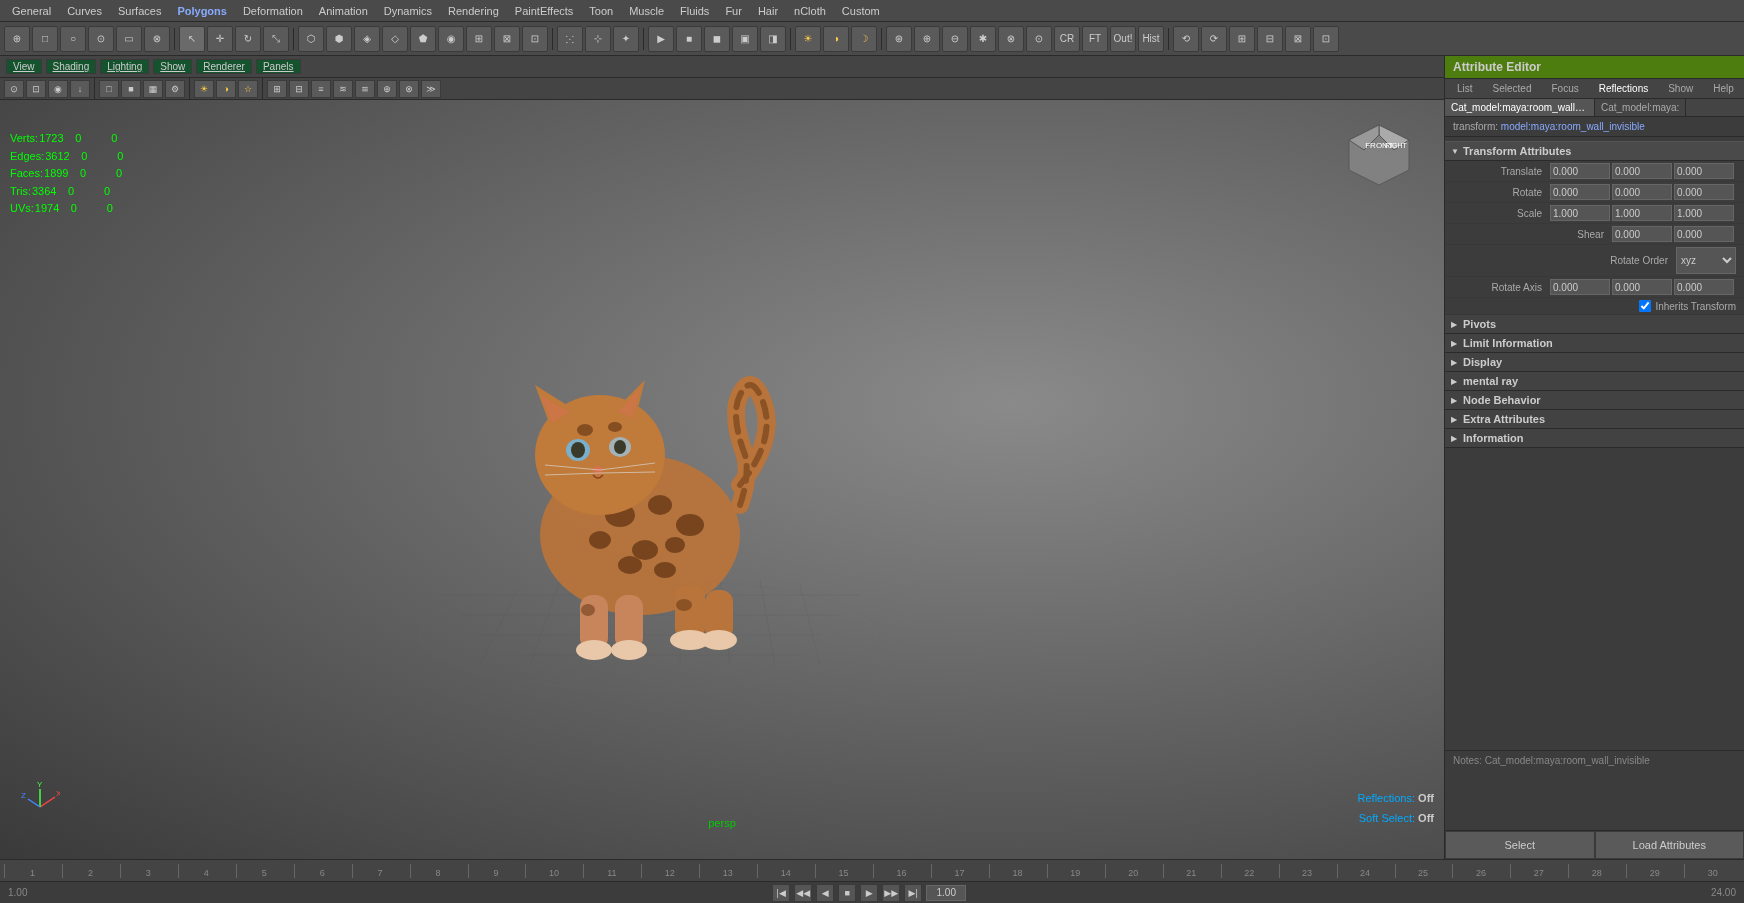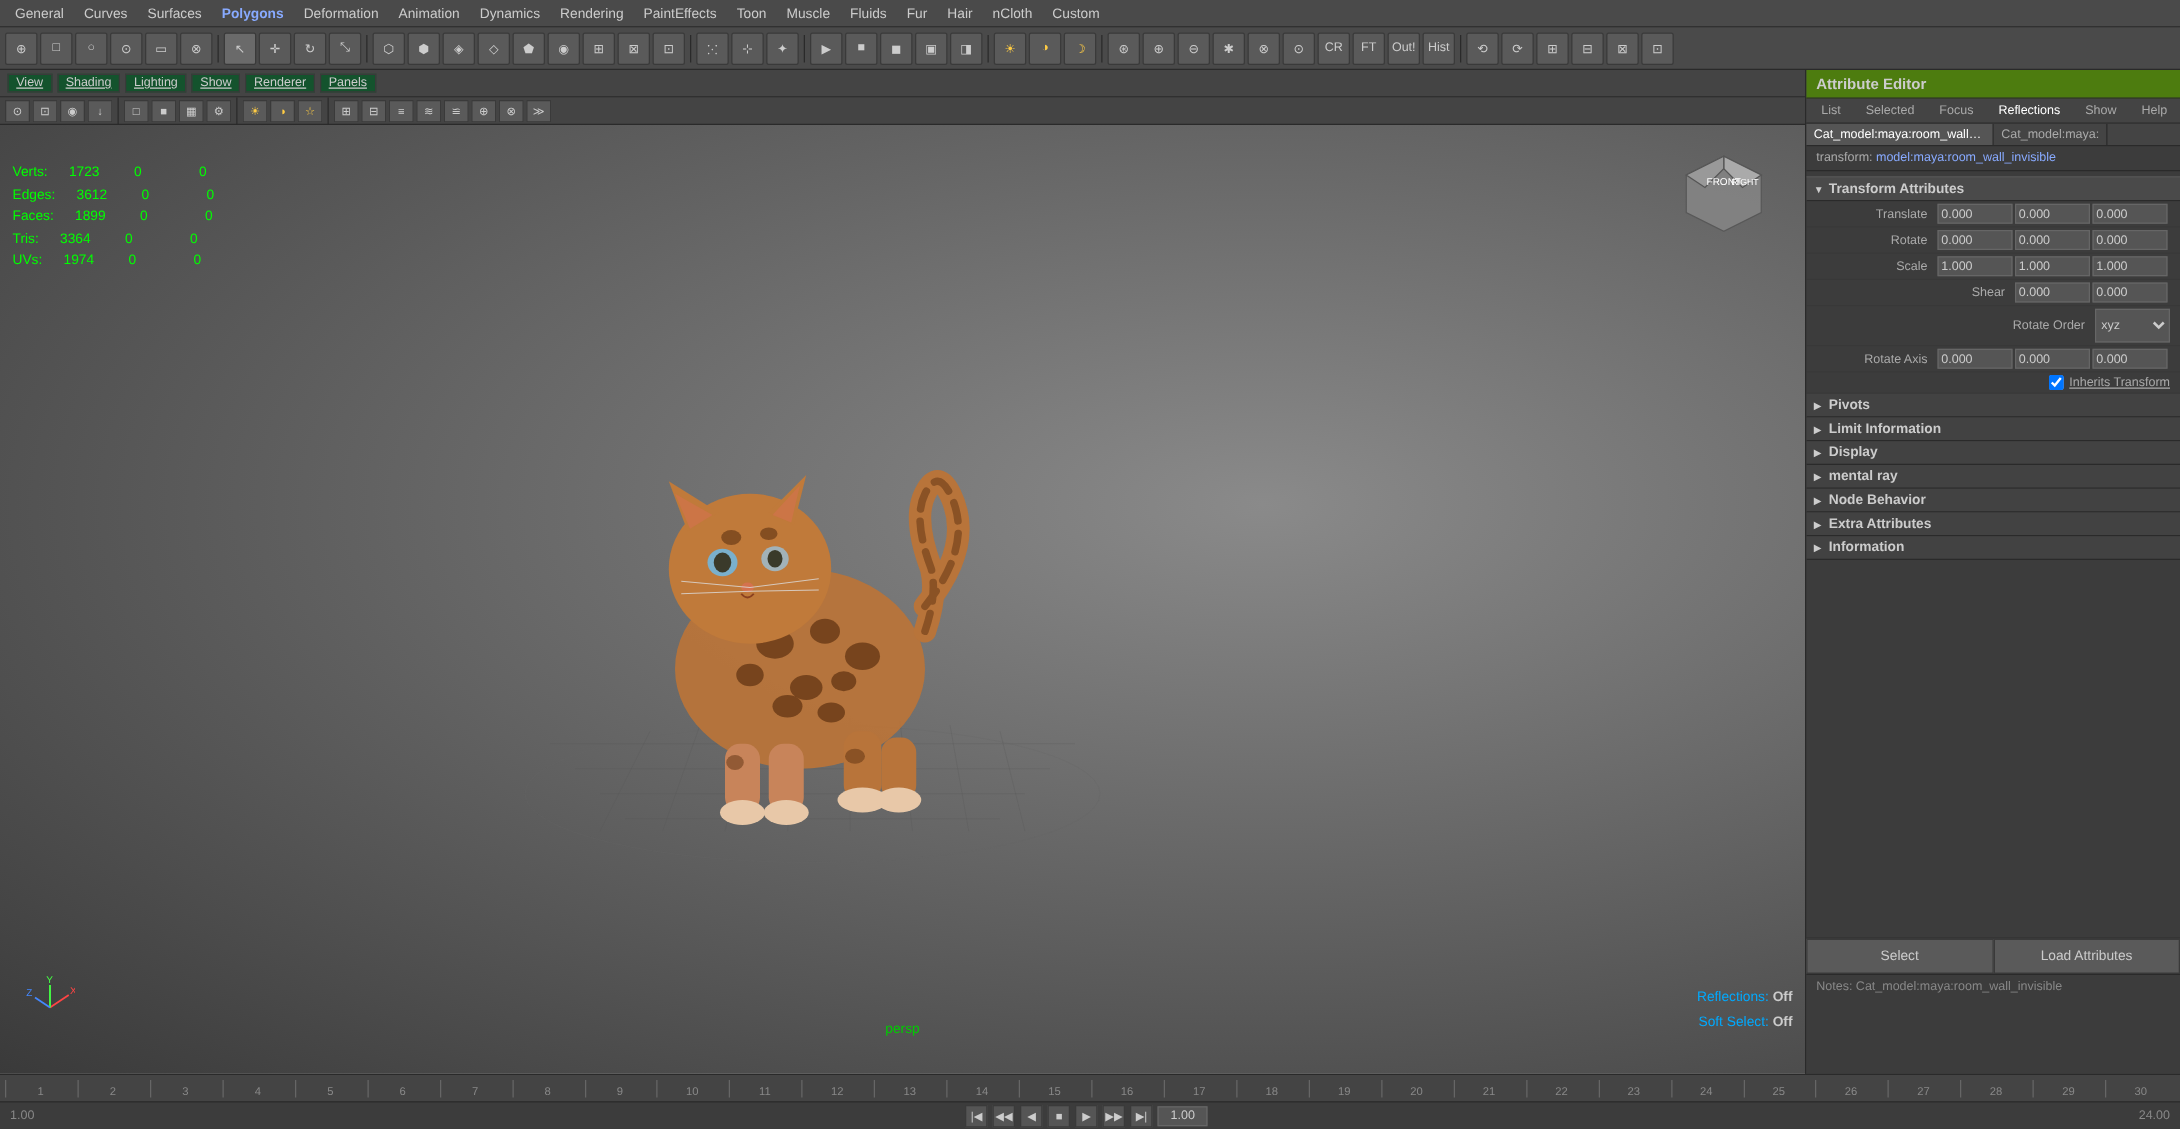--- a/index.html
+++ b/index.html
@@ -101,21 +101,21 @@
       position: absolute;
       top: 30px;
       left: 10px;
       color: #00ff00;
       font-size: 11px;
       line-height: 1.6;
       z-index: 10;
     }
     .stat-row {
       display: flex;
-      gap: 17px;
+      gap: 1px;
     }
     .stat-label { color: #00ff00; }
     .stat-val { color: #00ff00; min-width: 35px; }
 
     
     #nav-cube {
       position: absolute;
       top: 20px;
       right: 30px;
       width: 70px;
@@ -287,21 +287,20 @@
       gap: 4px;
       border-bottom: 1px solid #383838;
     }
     .attr-checkbox {
       width: 12px;
       height: 12px;
     }
     .checkbox-label {
       font-size: 10px;
       color: #aaaaaa;
-      text-decoration: underline;
     }
 
     
     .collapsed-section {
       display: flex;
       align-items: center;
       padding: 3px 6px;
       background: #424242;
       border-bottom: 1px solid #2a2a2a;
       cursor: pointer;
@@ -795,31 +794,31 @@
         <span class="section-title">Extra Attributes</span>
       </div>
 
       <div class="collapsed-section">
         <span class="section-arrow">▶</span>
         <span class="section-title">Information</span>
       </div>
 
     </div>
 
+    <div id="notes-area">
+      <div class="notes-label">Notes: Cat_model:maya:room_wall_invisible</div>
+    </div>
+
     <div id="bottom-buttons">
       <div class="bottom-btn">
         <span>Select</span>
       </div>
       <div class="bottom-btn">
         <span>Load Attributes</span>
       </div>
-    </div>
-
-    <div id="notes-area">
-      <div class="notes-label">Notes: Cat_model:maya:room_wall_invisible</div>
     </div>
   </div>
 </div>
 
 <div id="timeline">
   <div class="timeline-tick">
       <span>1</span>
     </div>
   <div class="timeline-tick">
       <span>2</span>

